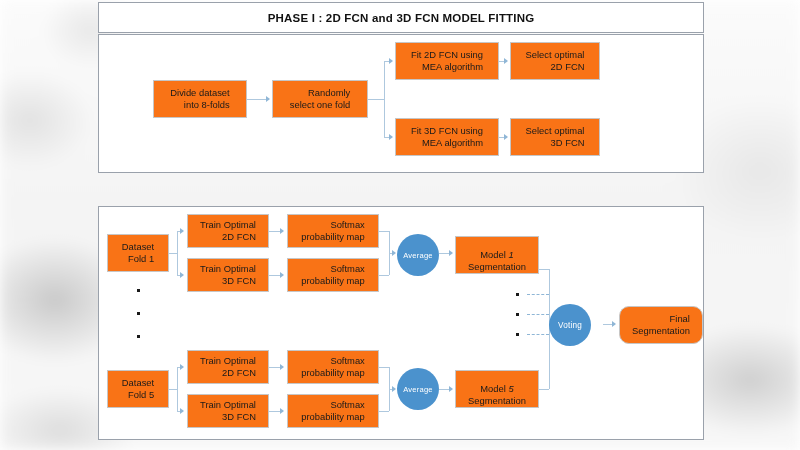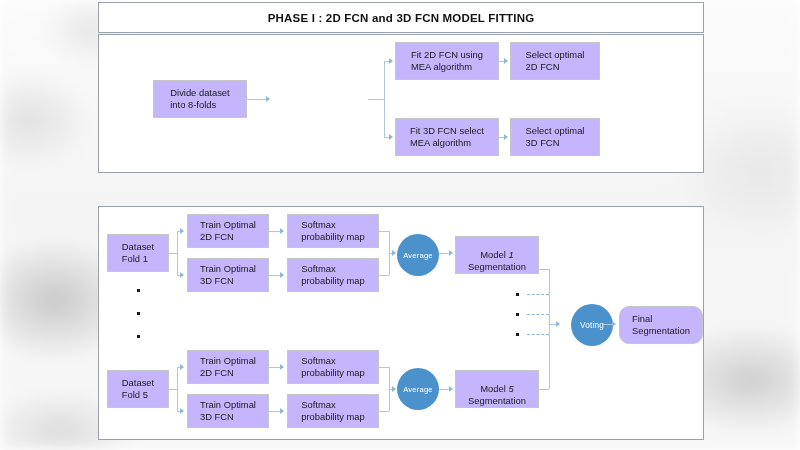--- a/index.html
+++ b/index.html
@@ -44,25 +44,25 @@
   }
   #p1-header{top:1px;height:31px;}
   #p1-body{top:33px;height:139px;}
   #p2-header{top:174px;height:30px;}
   #p2-body{top:205px;height:234px;}
 
   .stage{position:absolute;inset:0;}
 
   .nodebox{
     position:absolute;
-    background:#c4b5fd;
+    background:#f97316;
     border:0.8px solid #c6c6c6;
     box-sizing:border-box;
     display:flex;align-items:center;justify-content:center;
-    text-align:left;
+    text-align:right;
     color:#1a1a1a;
     font-size:9.4px;
     line-height:12px;
     padding:10px 2px;
     white-space:pre-line;
   }
   .circle{
     position:absolute;
     border-radius:50%;
     background:#4b92cd;
@@ -99,25 +99,27 @@
   <div class="panel-header" id="p1-header">
     <span>PHASE I : 2D FCN and 3D FCN MODEL FITTING</span>
   </div>
 
   <div class="panel" id="p1-body">
     <div class="stage">
 
       <div class="nodebox" style="left:54px;top:45px;width:94px;height:38px;">Divide dataset
 into 8-folds</div>
 
+      <div class="nodebox" style="left:173px;top:45px;width:96px;height:38px;">Randomly
+select one fold</div>
 
       <div class="nodebox" style="left:296px;top:7px;width:104px;height:38px;">Fit 2D FCN using
 MEA algorithm</div>
 
-      <div class="nodebox" style="left:296px;top:83px;width:104px;height:38px;">Fit 3D FCN select
+      <div class="nodebox" style="left:296px;top:83px;width:104px;height:38px;">Fit 3D FCN using
 MEA algorithm</div>
 
       <div class="nodebox" style="left:411px;top:7px;width:90px;height:38px;">Select optimal
 2D FCN</div>
 
       <div class="nodebox" style="left:411px;top:83px;width:90px;height:38px;">Select optimal
 3D FCN</div>
 
       <div class="hline" style="left:148px;top:64px;width:20px;"></div>
       <div class="arrow" style="left:167px;top:61px;"></div>
@@ -246,21 +248,21 @@
       <div class="hline" style="left:450px;top:117px;width:8px;"></div>
       <div class="arrow" style="left:457px;top:114px;"></div>
 
       <div class="dot" style="left:417px;top:86px;"></div>
       <div class="dot" style="left:417px;top:106px;"></div>
       <div class="dot" style="left:417px;top:126px;"></div>
       <div class="dashline" style="left:428px;top:87px;width:22px;"></div>
       <div class="dashline" style="left:428px;top:107px;width:22px;"></div>
       <div class="dashline" style="left:428px;top:127px;width:22px;"></div>
 
-      <div class="circle big" style="left:472px;top:97px;width:42px;height:42px;">
+      <div class="circle big" style="left:450px;top:97px;width:42px;height:42px;">
         <span>Voting</span>
       </div>
 
       <div class="hline" style="left:504px;top:117px;width:10px;"></div>
       <div class="arrow" style="left:513px;top:114px;"></div>
 
       <div class="nodebox" style="left:520px;top:99px;width:84px;height:38px;border-radius:10px;">Final
 Segmentation</div>
 
     </div>

